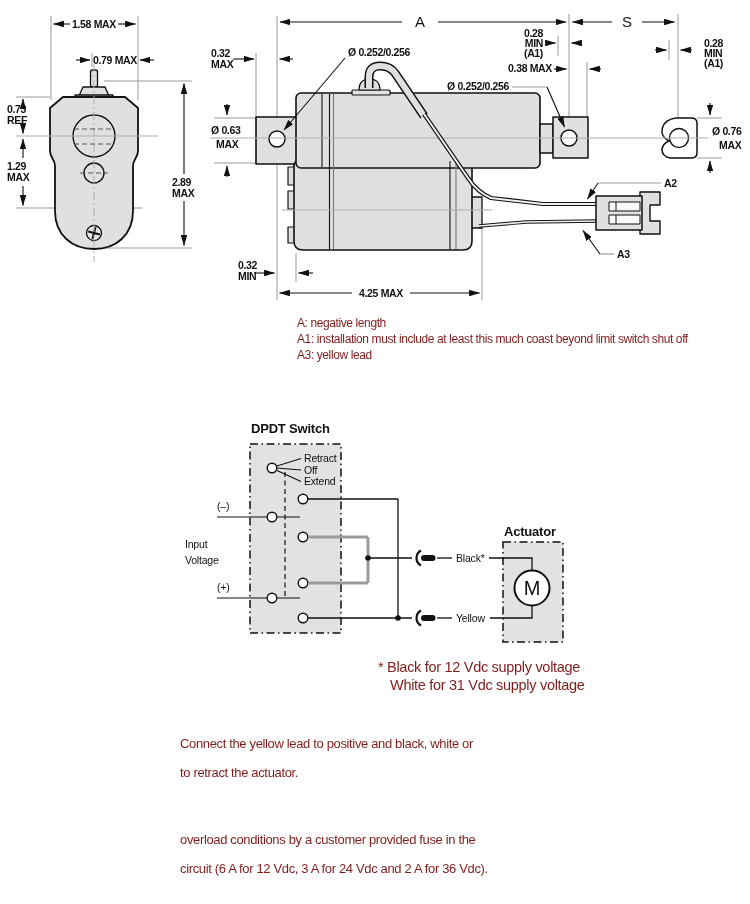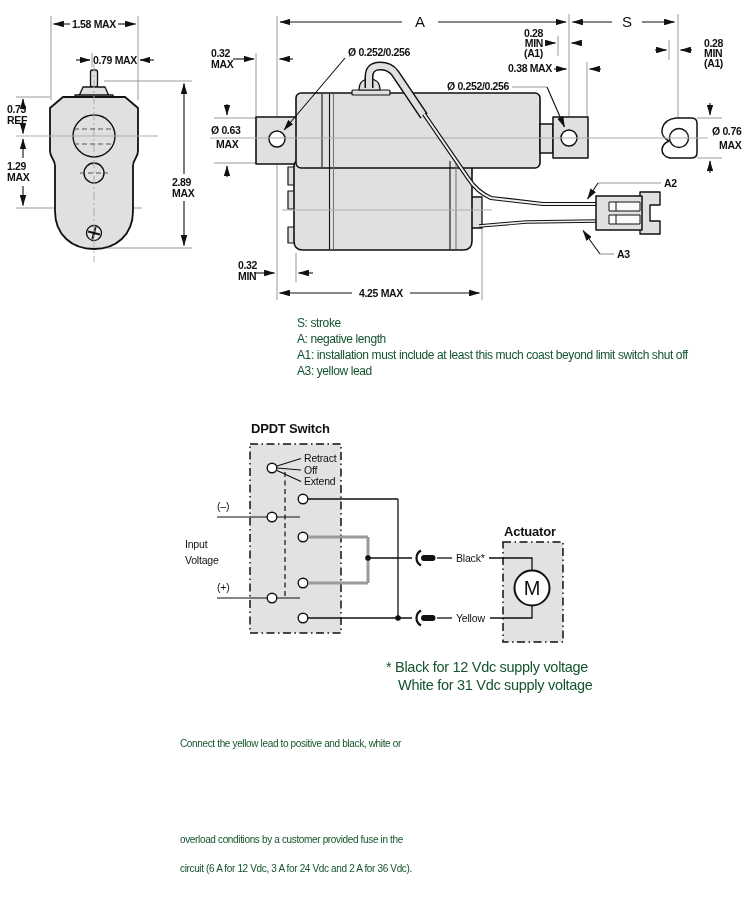--- a/index.html
+++ b/index.html
@@ -1,28 +1,28 @@
 <!DOCTYPE html>
 <html><head>
 <meta charset="utf-8">
 <style>
   html,body{margin:0;padding:0;background:#fff;}
   #page{position:relative;width:750px;height:904px;background:#fff;overflow:hidden;
-        font-family:"Liberation Sans",sans-serif;color:#14532d;}
+        font-family:"Liberation Sans",sans-serif;color:#7f1d1d;}
   .abs{position:absolute;}
   svg text{font-family:"Liberation Sans",sans-serif;fill:#111;}
   .dim{font-size:10.5px;font-weight:bold;letter-spacing:-0.35px;}
   .big{font-size:15px;font-weight:normal;letter-spacing:0;}
   .wl{font-size:10.5px;font-weight:normal;letter-spacing:-0.2px;}
   .wt{font-size:13px;font-weight:bold;letter-spacing:-0.2px;}
   .mm{font-size:20px;font-weight:normal;}
   .legend{left:297px;top:315px;font-size:12px;line-height:16px;letter-spacing:-0.4px;}
-  .footnote{left:398px;top:658px;font-size:14.5px;line-height:18px;letter-spacing:-0.3px;}
+  .footnote{left:390px;top:658px;font-size:14.5px;line-height:18px;letter-spacing:-0.3px;}
   .footnote .first{margin-left:-12px;}
-  .note{left:180px;font-size:10px;line-height:29px;letter-spacing:-0.35px;}
+  .note{left:180px;font-size:13px;line-height:29px;letter-spacing:-0.35px;}
   #note1{top:729px;} #note2{top:825px;}
 </style>
 </head>
 <body>
 
 <div id="page">
 
   <svg class="abs" style="left:0;top:0" width="750" height="312" viewBox="0 0 750 312">
     <defs>
       <marker id="ah" viewBox="0 0 10 6" refX="9.5" refY="3" markerWidth="10" markerHeight="6" orient="auto">
@@ -194,21 +194,20 @@
       <text class="dim" x="719" y="149">MAX</text>
       <text class="dim" x="664" y="187">A2</text>
       <text class="dim" x="617" y="258">A3</text>
       <text class="dim" x="238" y="269">0.32</text>
       <text class="dim" x="238" y="280">MIN</text>
       <text class="dim" x="381" y="297" text-anchor="middle">4.25 MAX</text>
     </g>
   </svg>
 
   <div class="abs legend">
-    <div>S: stroke</div>
     <div>A: negative length</div>
     <div>A1: installation must include at least this much coast beyond limit switch shut off</div>
     <div>A3: yellow lead</div>
   </div>
 
   <svg class="abs" style="left:0;top:415px" width="750" height="250" viewBox="0 0 750 250">
 
     <g>
       <rect x="250" y="29" width="91" height="189" fill="#e2e2e2" stroke="#111" stroke-width="1.5" stroke-dasharray="8 3.5 1.5 3.5"></rect>
       <text class="wt" x="251" y="18">DPDT Switch</text>
@@ -278,19 +277,20 @@
     </g>
   </svg>
 
   <div class="abs footnote">
     <div class="first">* Black for 12 Vdc supply voltage</div>
     <div>White for 31 Vdc supply voltage</div>
   </div>
 
   <div id="note1" class="abs note">
     <div>Connect the yellow lead to positive and black, white or</div>
+    <div>to retract the actuator.</div>
   </div>
   <div id="note2" class="abs note">
     <div>overload conditions by a customer provided fuse in the</div>
     <div>circuit (6 A for 12 Vdc, 3 A for 24 Vdc and 2 A for 36 Vdc).</div>
   </div>
 
 </div>
 
 </body></html>

